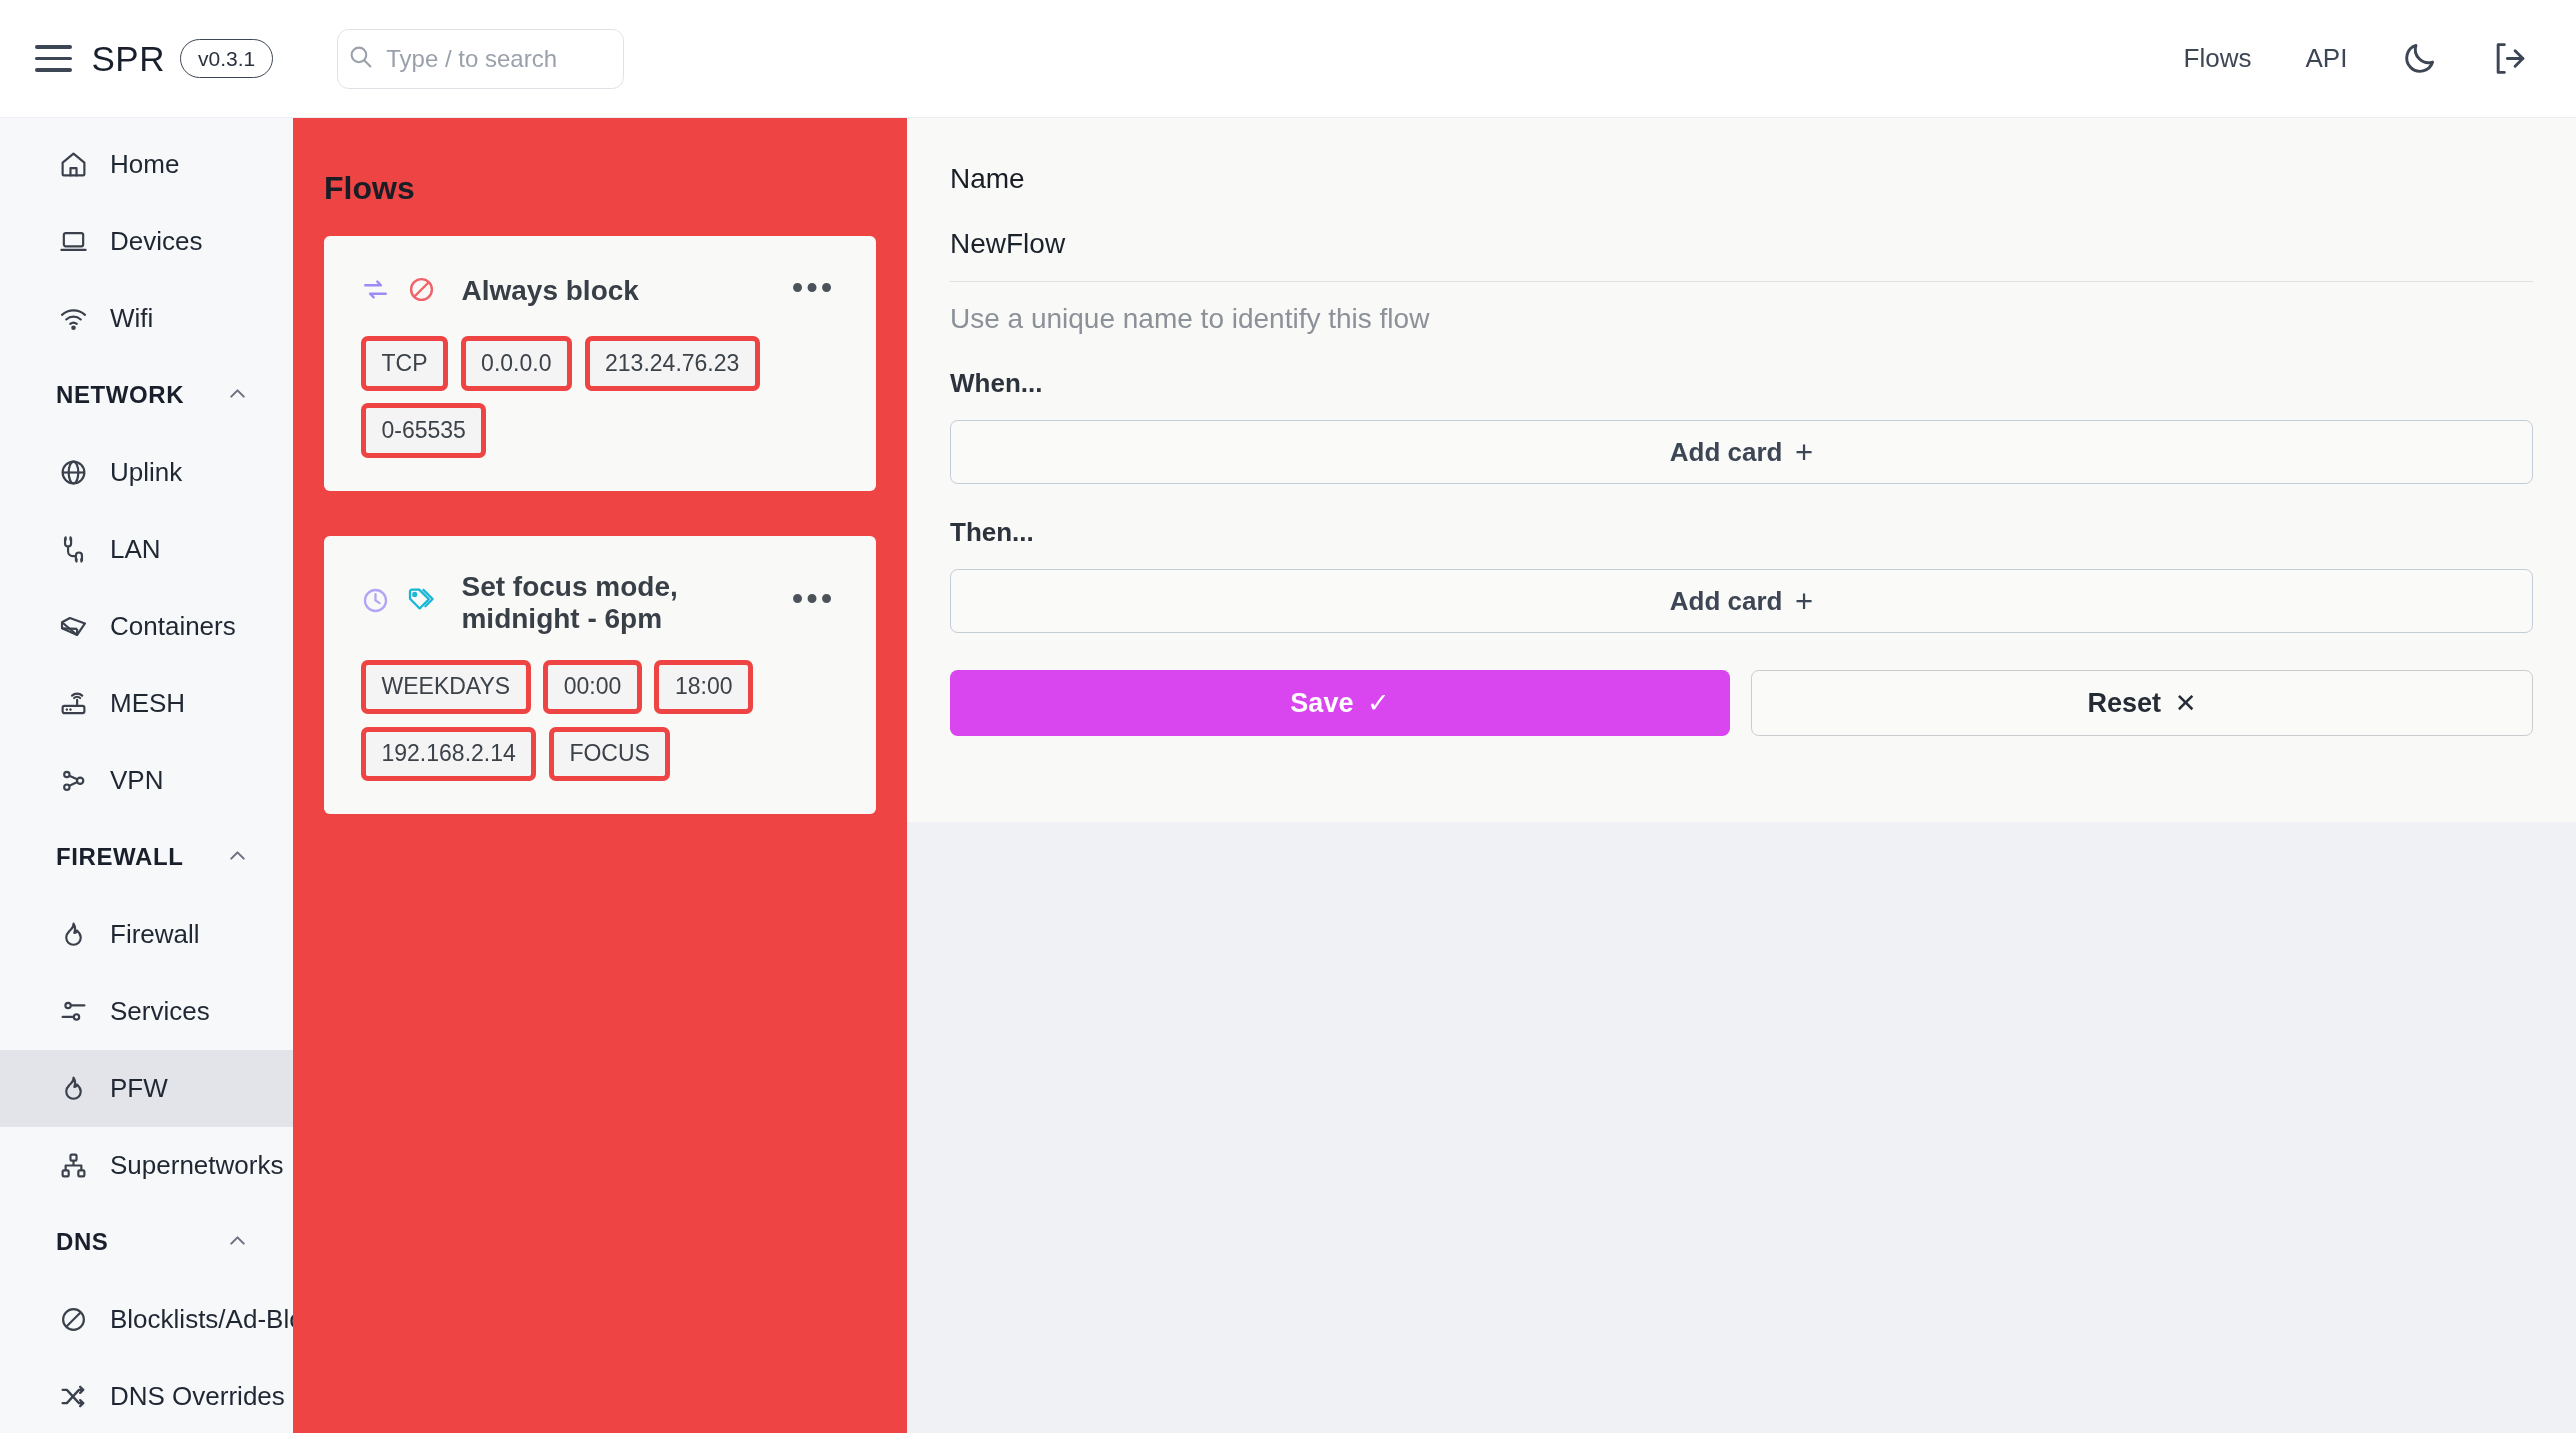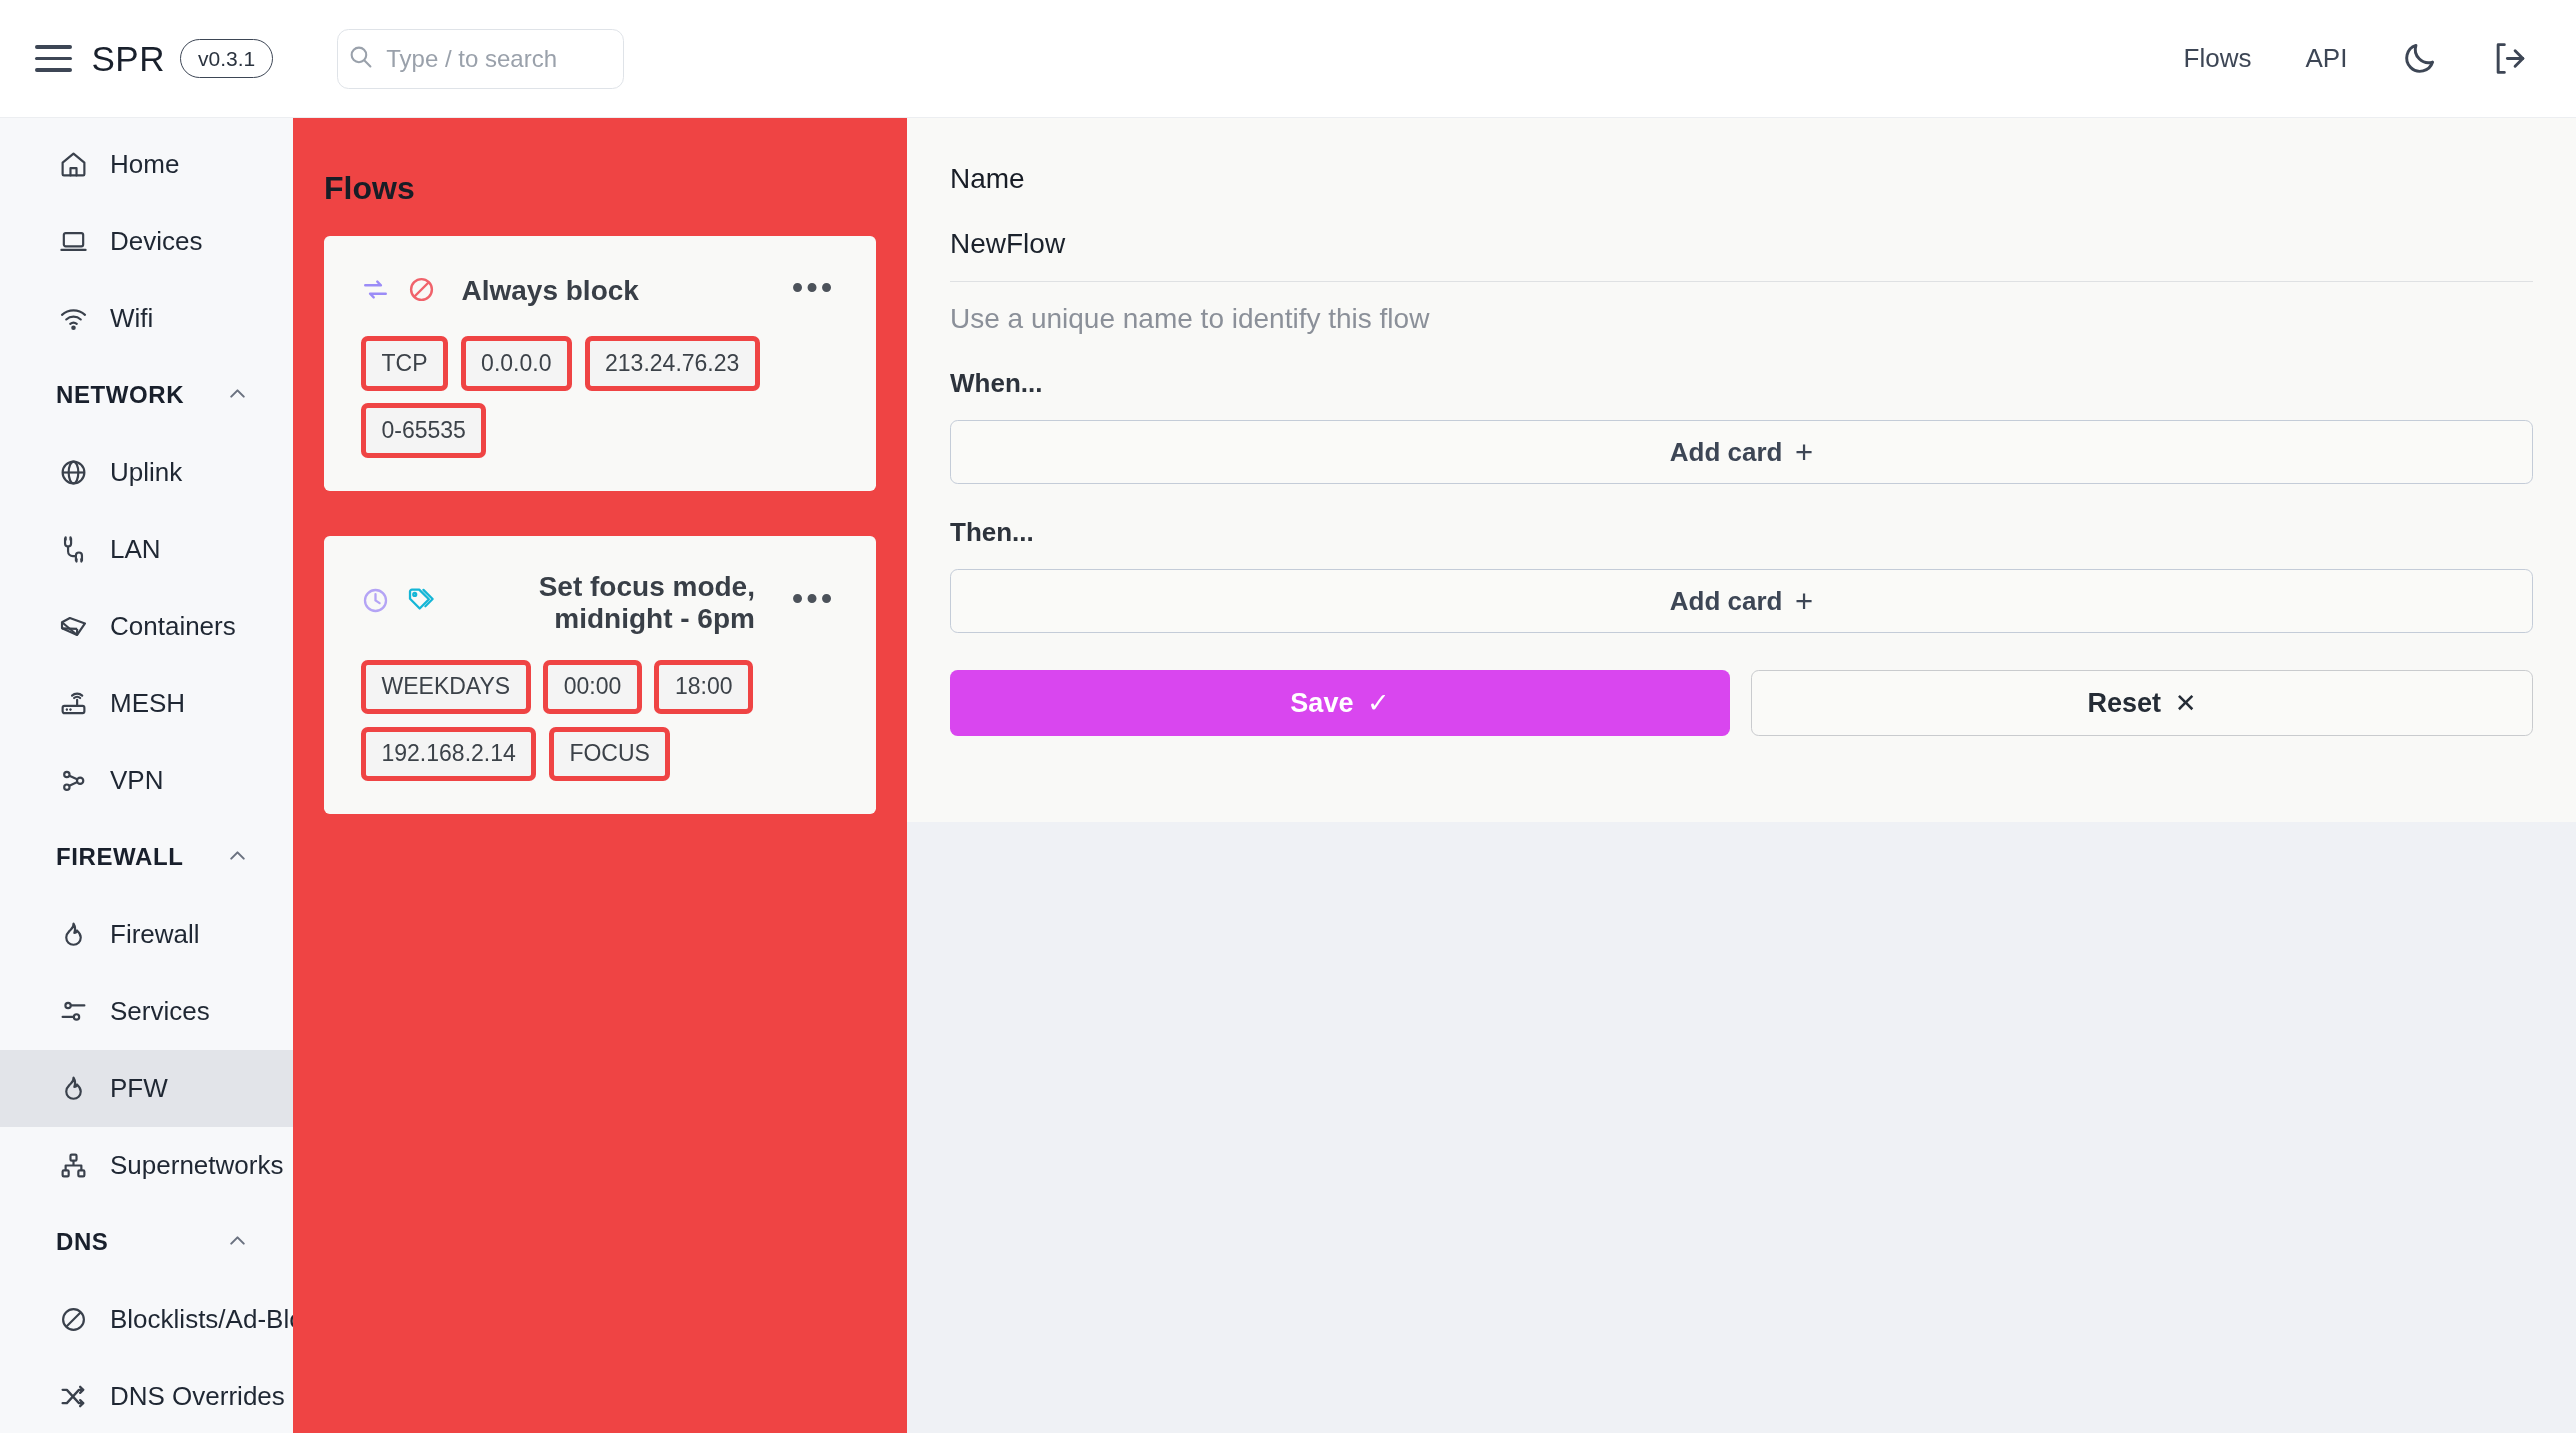--- a/index.html
+++ b/index.html
@@ -107,21 +107,21 @@
     font-size: 32px; font-weight: bold; color: #181d26;
     padding: 52px 0 29px 0;
   }
   .flow-card {
     background: #f9f9f7;
     border-radius: 5.8px;
     padding: 35px 37px 33px 37px;
     margin-bottom: 45px;
     position: relative;
   }
-  .flow-head { display: flex; align-items: center; gap: 17.4px; text-align: right; }
+  .flow-head { display: flex; align-items: center; gap: 17.4px; }
   .flow-title {
     font-size: 28px; font-weight: bold; color: #393f47;
     margin-left: 7.7px;
   }
   .flow-dots {
     margin-left: auto;
     letter-spacing: 2.9px;
     color: #4c525a;
     font-size: 33px;
     line-height: .4;

